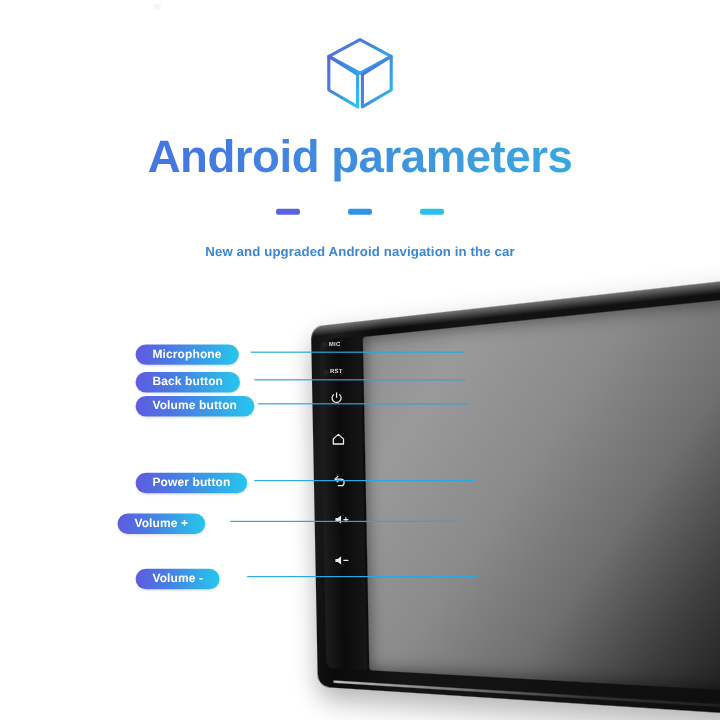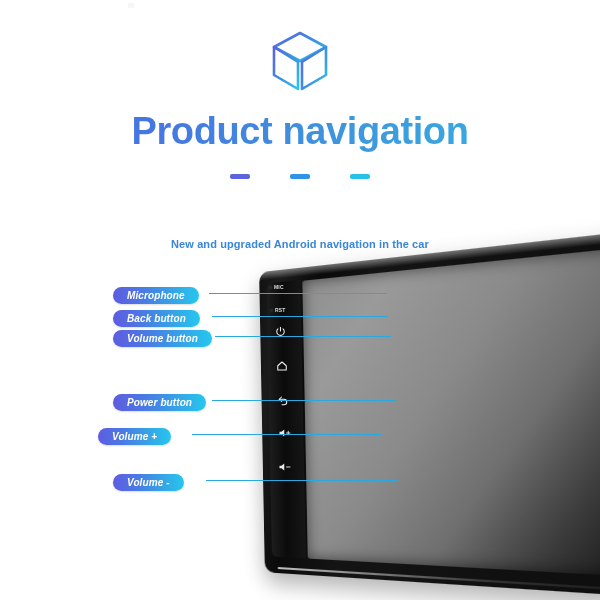--- a/index.html
+++ b/index.html
@@ -58,21 +58,20 @@
 
   .header-sub {
     position: absolute;
     left: 0; right: 0;
     top: 204px;
     text-align: center;
     font-size: 11px;
     font-weight: bold;
     color: #3a86d8;
     letter-spacing: 0.1px;
-    margin-top: 34px;
   }
 
   
   .device-stage {
     position: absolute;
     left: 252px;
     top: 262px;
     width: 348px;
     height: 330px;
   }
@@ -163,21 +162,20 @@
     box-shadow: inset 0 0 1px #000, 0 0 1px rgba(255,255,255,0.35);
     margin-right: 2px;
   }
 
   
   .callouts {
     position: absolute;
     left: 0; top: 0;
     width: 600px; height: 424px;
     pointer-events: none;
-    font-style: italic;
   }
   .callout { position: absolute; pointer-events: auto; }
 
   .pill {
     display: inline-flex;
     align-items: center;
     justify-content: center;
     height: 17px;
     padding: 0 14px;
     border-radius: 9px;
@@ -223,21 +221,21 @@
         </linearGradient>
       </defs>
       <g fill="none" stroke="url(#cubeGrad)" stroke-width="2.6" stroke-linejoin="round" stroke-linecap="round">
         <path d="M37 9 L63 23 L37 37 L11 23 Z"></path>
         <path d="M11 23 L11 51 L35 65 L35 38 Z"></path>
         <path d="M63 23 L63 51 L39 65 L39 38 Z"></path>
       </g>
     </svg>
   </div>
 
-  <div class="header-title">Product navigation</div>
+  <div class="header-title">Android parameters</div>
 
   <div class="dash-row">
     <span class="dash d1"></span>
     <span class="dash d2"></span>
     <span class="dash d3"></span>
   </div>
 
   <div class="header-sub">New and upgraded Android navigation in the car</div>
 
   <div class="device-stage">

